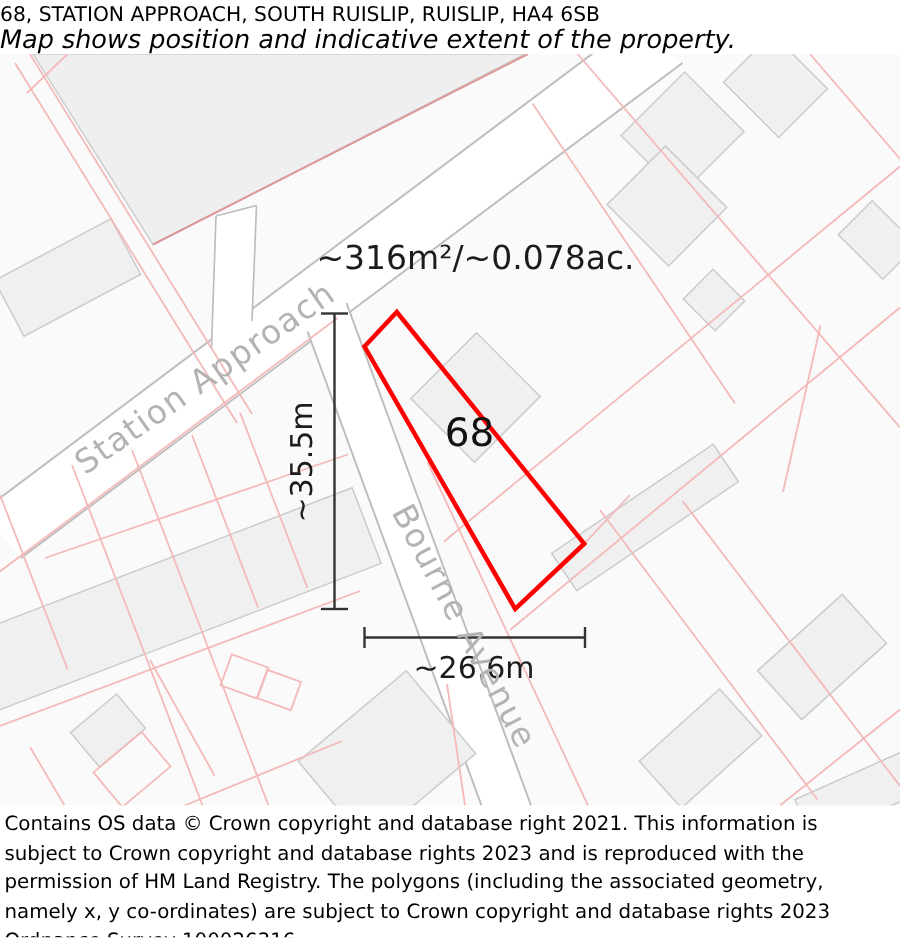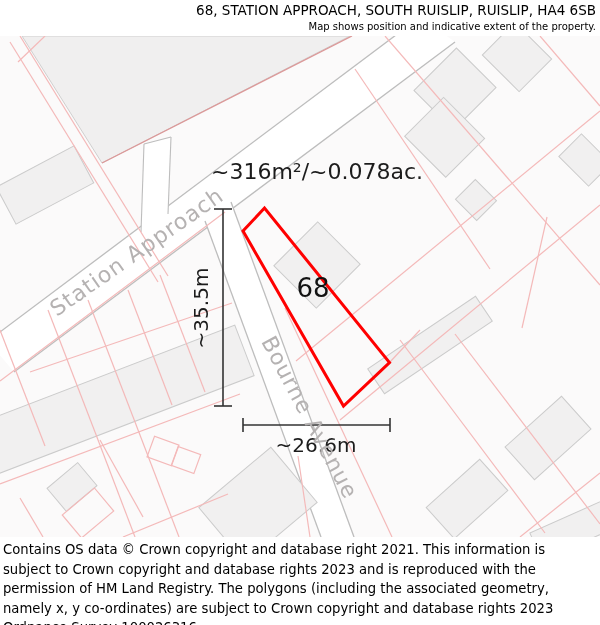--- a/index.html
+++ b/index.html
@@ -1,20 +1,20 @@
 <!DOCTYPE html>
 <html><head>
 <meta charset="utf-8">
 <style>
   html,body{margin:0;padding:0;background:#ffffff;}
   #page{position:relative;width:600px;height:625px;background:#ffffff;overflow:hidden;
         font-family:"DejaVu Sans","Liberation Sans",sans-serif;}
-  #title{position:absolute;top:2px;left:0;width:596px;text-align:right;color:#000;}
+  #title{position:absolute;top:2px;left:0;width:596px;text-align:left;color:#000;}
   #title .l1{font-size:13.5px;line-height:17px;}
-  #title .l2{font-size:10px;line-height:16px;}
+  #title .l2{font-size:17px;line-height:16px;font-style:italic;}
   #map-wrap{position:absolute;top:36px;left:0;width:600px;height:501px;}
   #footer{position:absolute;top:540px;left:3px;width:594px;color:#000;
           font-size:13.2px;line-height:19.5px;text-align:left;}
   svg text{font-family:"DejaVu Sans","Liberation Sans",sans-serif;}
   .street-label{fill:#b5b2b2;font-size:22px;letter-spacing:1px;}
   .dim-label{fill:#1c1c1c;font-size:20px;}
   .area-label{fill:#1c1c1c;font-size:22px;}
   .plot-label{fill:#111;font-size:26px;}
 </style>
 </head>

